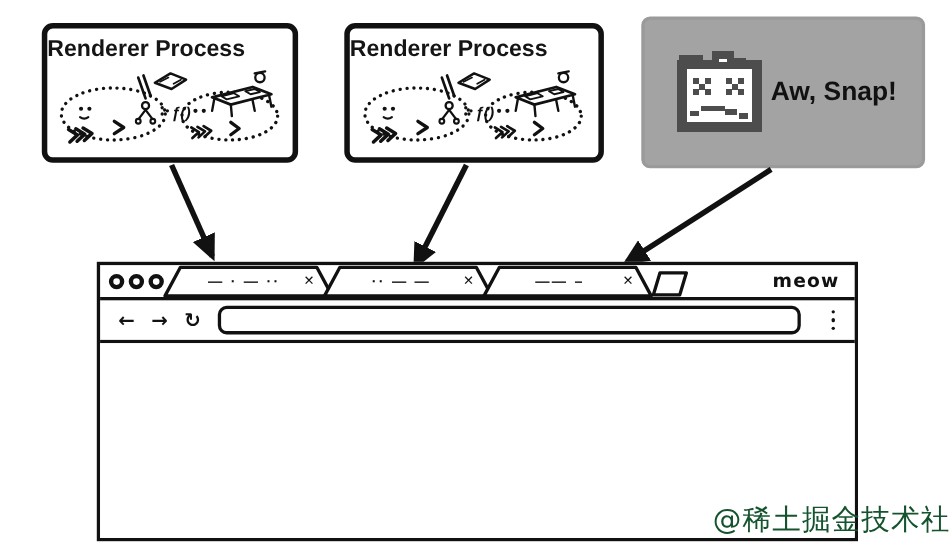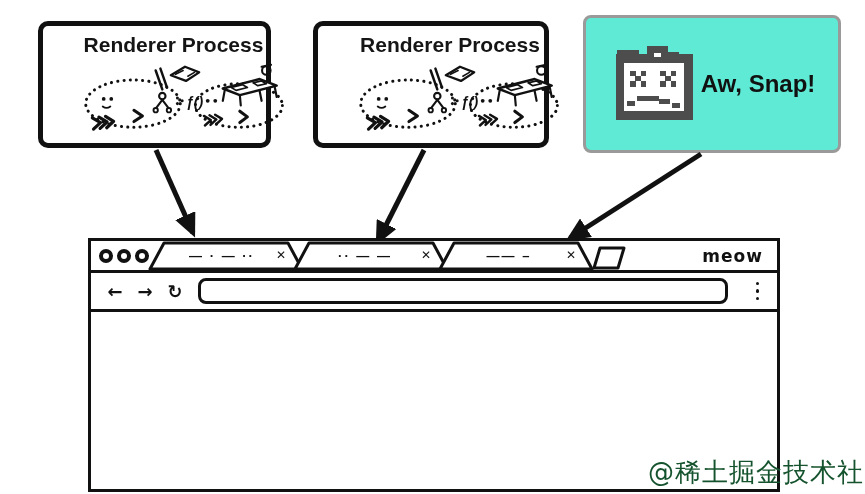--- a/index.html
+++ b/index.html
@@ -3,30 +3,30 @@
 <meta charset="utf-8">
 <style>
   html,body{margin:0;padding:0;background:#ffffff;}
   body{font-family:"Liberation Sans","DejaVu Sans",sans-serif;}
   .stage{position:relative;width:865px;height:494px;background:#fff;overflow:hidden;}
 
   
   .proc-box{
     position:absolute;box-sizing:border-box;
     width:233px;height:127px;background:#fff;
-    border:5px solid #111;border-radius:10px;text-align:center;padding-left:38px;
+    border:5px solid #111;border-radius:10px;
   }
   .proc-box .box-title{font-weight:bold;font-size:21px;color:#151515;margin-top:7px;letter-spacing:0px;}
   .proc-box svg{display:block;margin:1px auto 0;}
   #box1{left:38px;top:21px;}
   #box2{left:313px;top:21px;width:236px;}
 
   .crash-box{
     position:absolute;left:583px;top:15px;box-sizing:border-box;
-    width:258px;height:138px;background:#5eead4;
+    width:258px;height:138px;background:#a3a3a3;
     border:3px solid #9a9a9a;border-radius:8px;
     display:flex;align-items:center;justify-content:center;
   }
   .crash-label{font-weight:bold;font-size:24px;color:#111;}
 
   
   .arrows{position:absolute;left:0;top:0;pointer-events:none;}
 
   
   .browser{

